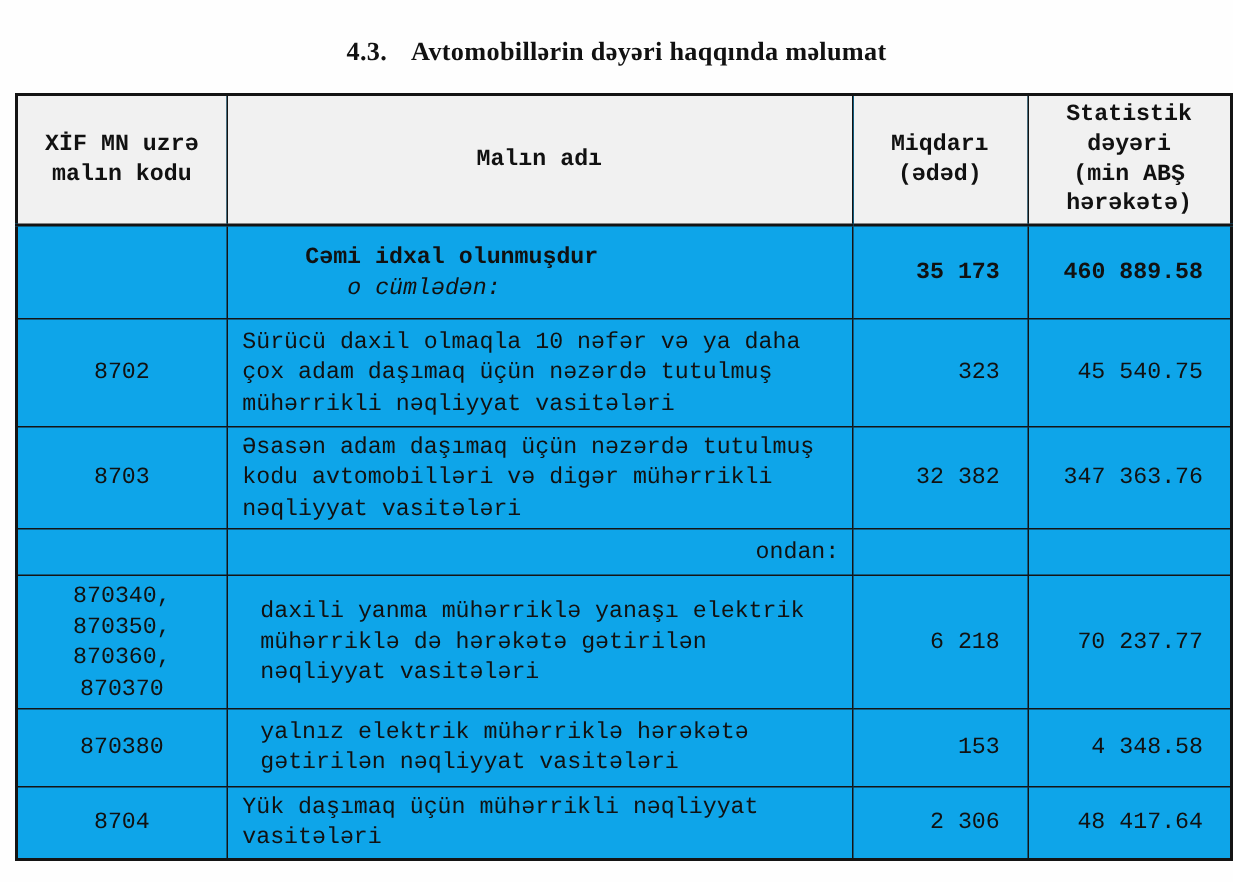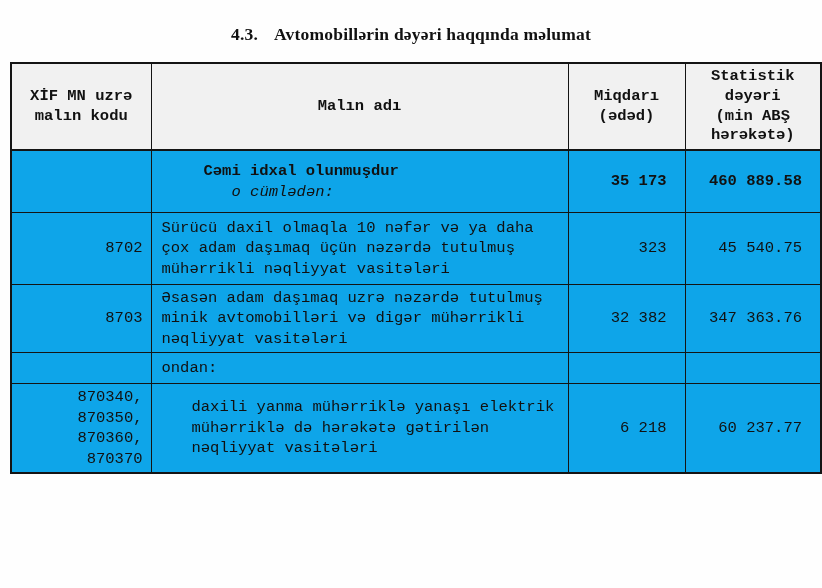--- a/index.html
+++ b/index.html
@@ -54,21 +54,21 @@
     font-weight: bold;
     text-align: center;
     border-bottom: 2px solid #141414;
     line-height: 1.28;
   }
   .hdr-narrow {
     display: inline-block;
     max-width: 92px;
   }
   td.code {
-    text-align: right;
+    text-align: center;
   }
   td.name {
     text-align: left;
     padding-left: 10px;
   }
   td.num {
     text-align: right;
     padding-right: 18px;
   }
   tr.row-total td.name {
@@ -78,24 +78,24 @@
     font-weight: bold;
   }
   tr.row-total .name-sub {
     font-style: italic;
     padding-left: 28px;
   }
   tr.row-total td.num {
     font-weight: bold;
   }
   tr.row-divider td.name {
-    text-align: left;
+    text-align: right;
   }
   tr.row-subitem td.name {
-    padding-left: 40px;
+    padding-left: 22px;
   }
 </style>
 </head>
 <body>
 
 <div class="page">
 
   <div class="doc-title">
     <span class="title-num">4.3.</span><span class="title-text">Avtomobillərin dəyəri haqqında məlumat</span>
   </div>
@@ -126,32 +126,44 @@
         <td class="num">460 889.58</td>
       </tr>
       <tr style="height:72px;">
         <td class="code">8702</td>
         <td class="name">Sürücü daxil olmaqla 10 nəfər və ya daha çox adam daşımaq üçün nəzərdə tutulmuş mühərrikli nəqliyyat vasitələri</td>
         <td class="num">323</td>
         <td class="num">45 540.75</td>
       </tr>
       <tr style="height:62px;padding-left:32px;">
         <td class="code">8703</td>
-        <td class="name">Əsasən adam daşımaq uzrə nəzərdə tutulmuş minik avtomobilləri və digər mühərrikli nəqliyyat vasitələri</td>
+        <td class="name">Əsasən adam daşımaq üçün nəzərdə tutulmuş kodu avtomobilləri və digər mühərrikli nəqliyyat vasitələri</td>
         <td class="num">32 382</td>
         <td class="num">347 363.76</td>
       </tr>
       <tr class="row-divider" style="height:31px;">
         <td class="code"></td>
         <td class="name">ondan:</td>
         <td class="num"></td>
         <td class="num"></td>
       </tr>
       <tr class="row-subitem" style="height:63px;">
         <td class="code">870340, 870350, 870360, 870370</td>
         <td class="name">daxili yanma mühərriklə yanaşı elektrik mühərriklə də hərəkətə gətirilən nəqliyyat vasitələri</td>
         <td class="num">6 218</td>
-        <td class="num">60 237.77</td>
+        <td class="num">70 237.77</td>
+      </tr>
+      <tr class="row-subitem" style="height:52px;">
+        <td class="code">870380</td>
+        <td class="name">yalnız elektrik mühərriklə hərəkətə gətirilən nəqliyyat vasitələri</td>
+        <td class="num">153</td>
+        <td class="num">4 348.58</td>
+      </tr>
+      <tr style="height:46px;">
+        <td class="code">8704</td>
+        <td class="name">Yük daşımaq üçün mühərrikli nəqliyyat vasitələri</td>
+        <td class="num">2 306</td>
+        <td class="num">48 417.64</td>
       </tr>
     </tbody>
   </table>
 
 </div>
 
 </body></html>

